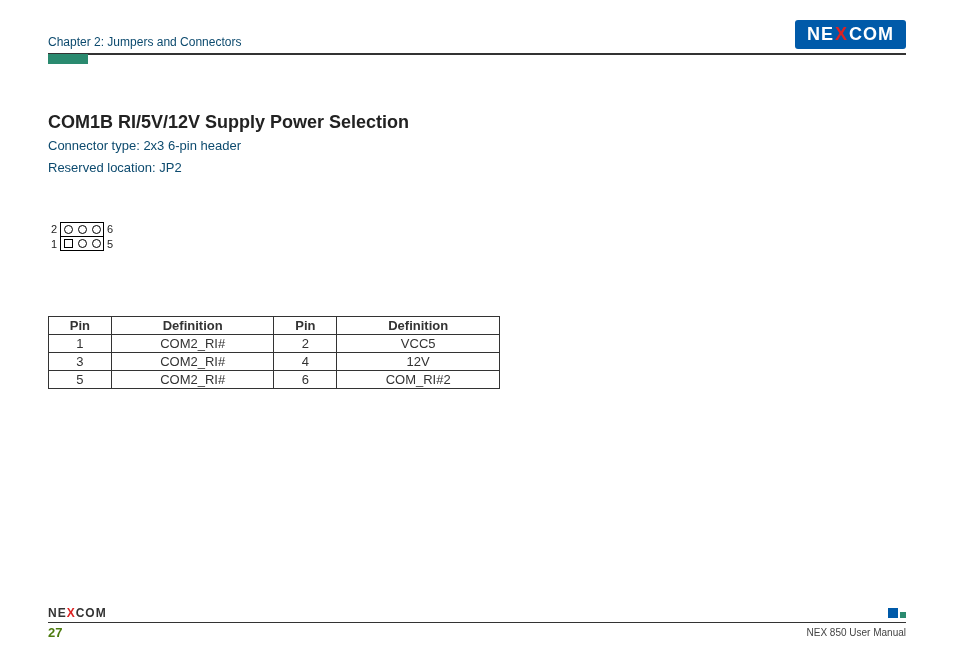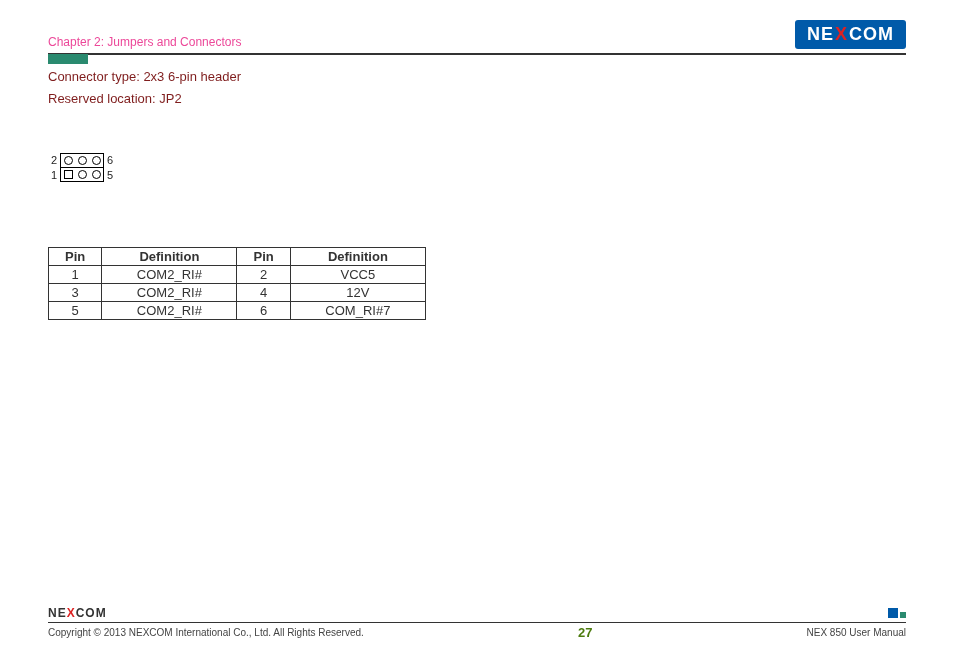--- a/index.html
+++ b/index.html
@@ -21,21 +21,21 @@
   }
   .header {
     display: flex;
     justify-content: space-between;
     align-items: flex-end;
     border-bottom: 2px solid #333;
     padding-bottom: 4px;
   }
   .chapter {
     font-size: 12px;
-    color: #ec4899;
+    color: #0c4a6e;
   }
   .logo-wrap {
     background: #005aa9;
     color: #fff;
     font-weight: 700;
     font-size: 18px;
     padding: 4px 12px;
     letter-spacing: 1px;
     border-radius: 3px;
     display: flex;
@@ -50,21 +50,21 @@
     margin-top: -1px;
   }
   .section-title {
     font-size: 18px;
     font-weight: 700;
     margin-top: 48px;
     color: #222;
   }
   .subline {
     font-size: 13px;
-    color: #7f1d1d;
+    color: #0c4a6e;
     margin-top: 4px;
     line-height: 1.4;
   }
   
   .pin-diagram {
     margin-top: 44px;
     display: inline-block;
     font-size: 11px;
     color: #222;
   }
@@ -99,21 +99,21 @@
   .square {
     width: 7px;
     height: 7px;
     border: 1px solid #000;
   }
   
   table.pins {
     margin-top: 64px;
     border-collapse: collapse;
     font-size: 13px;
-    width: 378px;
+    width: 452px;
   }
   table.pins th, table.pins td {
     border: 1px solid #333;
     padding: 1px 6px;
     text-align: center;
   }
   table.pins th {
     font-weight: 700;
   }
   
@@ -165,20 +165,21 @@
   <div class="header">
     <div class="chapter">Chapter 2: Jumpers and Connectors</div>
     <div class="logo-wrap">
       <span class="e">NE</span>
         <span class="x">X</span>
         <span class="e">COM</span>
     </div>
   </div>
   <div class="accent-bar"></div>
 
+  <div class="section-title">COM1B RI/5V/12V Supply Power Selection</div>
   <div class="subline">Connector type: 2x3 6-pin header</div>
   <div class="subline">Reserved location: JP2</div>
 
   <div class="pin-diagram">
     <div class="pin-row">
       <div class="pin-label-left">2</div>
       <div class="pin-box-row">
         <div class="pin-cell">
             <div class="circle"></div>
           </div>
@@ -227,35 +228,34 @@
       <tr>
         <td>3</td>
         <td>COM2_RI#</td>
         <td>4</td>
         <td>12V</td>
       </tr>
       <tr>
         <td>5</td>
         <td>COM2_RI#</td>
         <td>6</td>
-        <td>COM_RI#7</td>
+        <td>COM_RI#2</td>
       </tr>
     </tbody>
   </table>
 
   <div class="footer">
     <div class="footer-logo">
       <span>NE</span><span class="x">X</span><span>COM</span>
     </div>
     <div style="position:relative;">
       <div class="footer-deco">
         <div class="b1"></div>
           <div class="b2"></div>
       </div>
       <div class="footer-rule"></div>
       <div class="footer-row">
-        <div>Copyright © 2013 NEXCOM International Co., Ltd. All Rights Reserved.</div>
         <div class="page-num">27</div>
         <div>NEX 850 User Manual</div>
       </div>
     </div>
   </div>
 </div>
 
 </body></html>

